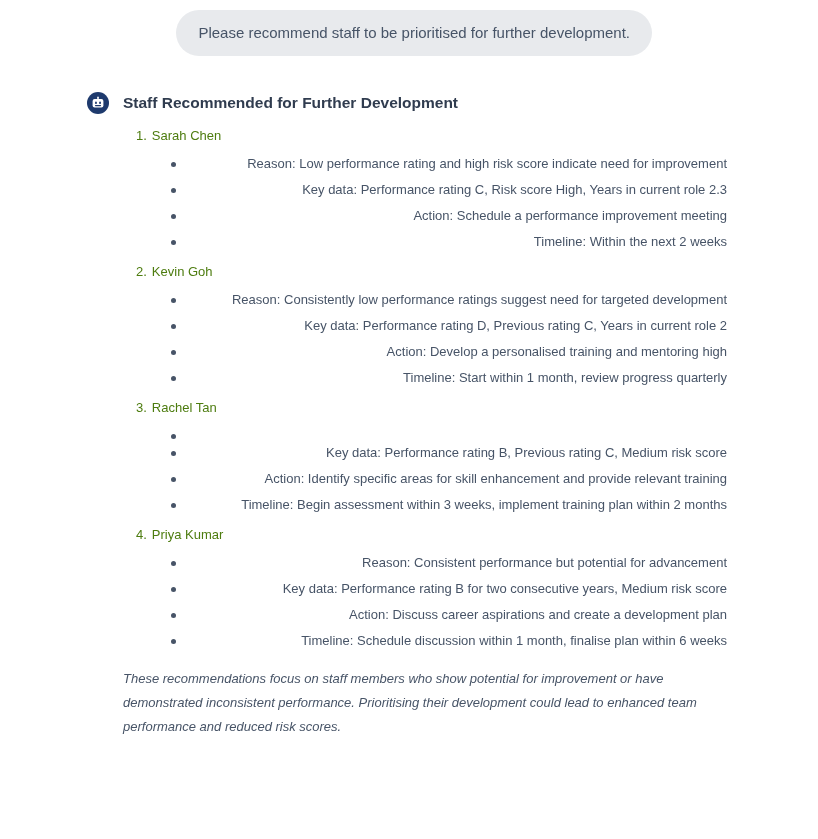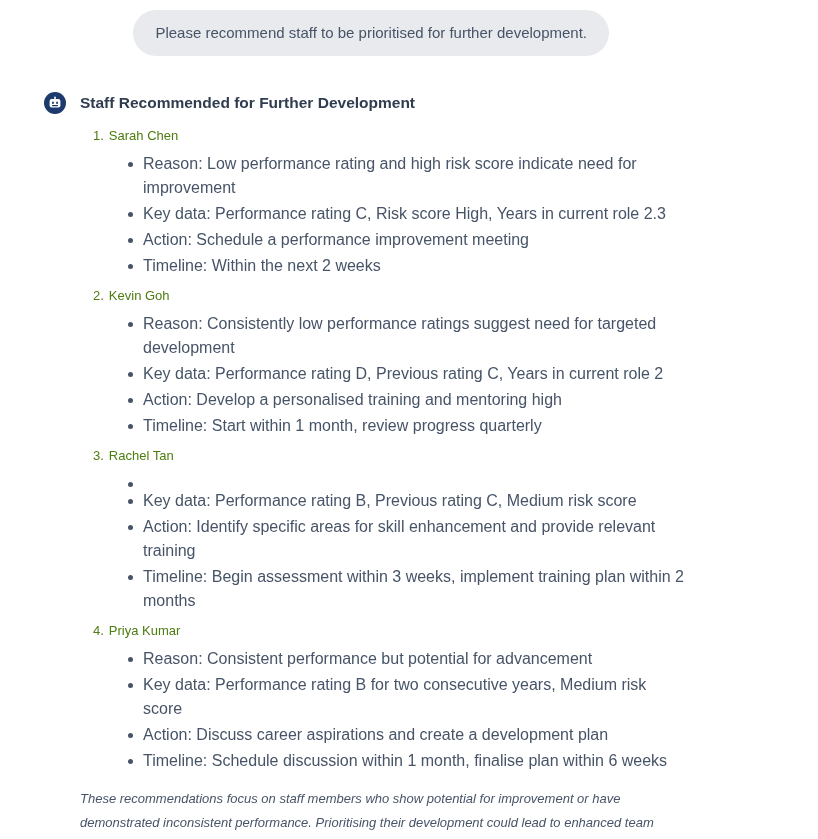--- a/index.html
+++ b/index.html
@@ -8,20 +8,21 @@
     font-family: "Liberation Sans", "DejaVu Sans", sans-serif;
     color: #475467;
     width: 818px;
   }
   .page {
     width: 684px;
     height: 839px;
     overflow: hidden;
     padding-top: 10px;
     background: #ffffff;
+    margin-left: 43px;
   }
 
   
   .user-row {
     display: flex;
     justify-content: flex-end;
     padding-right: 75px;
   }
   .bubble {
     background: #e8eaed;
@@ -64,22 +65,23 @@
     color: #4d7c0f;
     margin: 6px 0 4px 0;
   }
   .staff-number { margin-right: 5px; }
 
   .bullets { margin: 4px 0 0 35px; }
   .bullet {
     display: flex;
     align-items: flex-start;
     margin: 2px 0;
-    font-size: 16px;
-    line-height: 24px;
+    font-size: 13px;
+    line-height: 24px;
+    justify-content: space-between;
   }
   .dot {
     flex: 0 0 auto;
     width: 5px;
     height: 5px;
     border-radius: 50%;
     background: #475467;
     margin-top: 10px;
     margin-right: 10px;
   }

